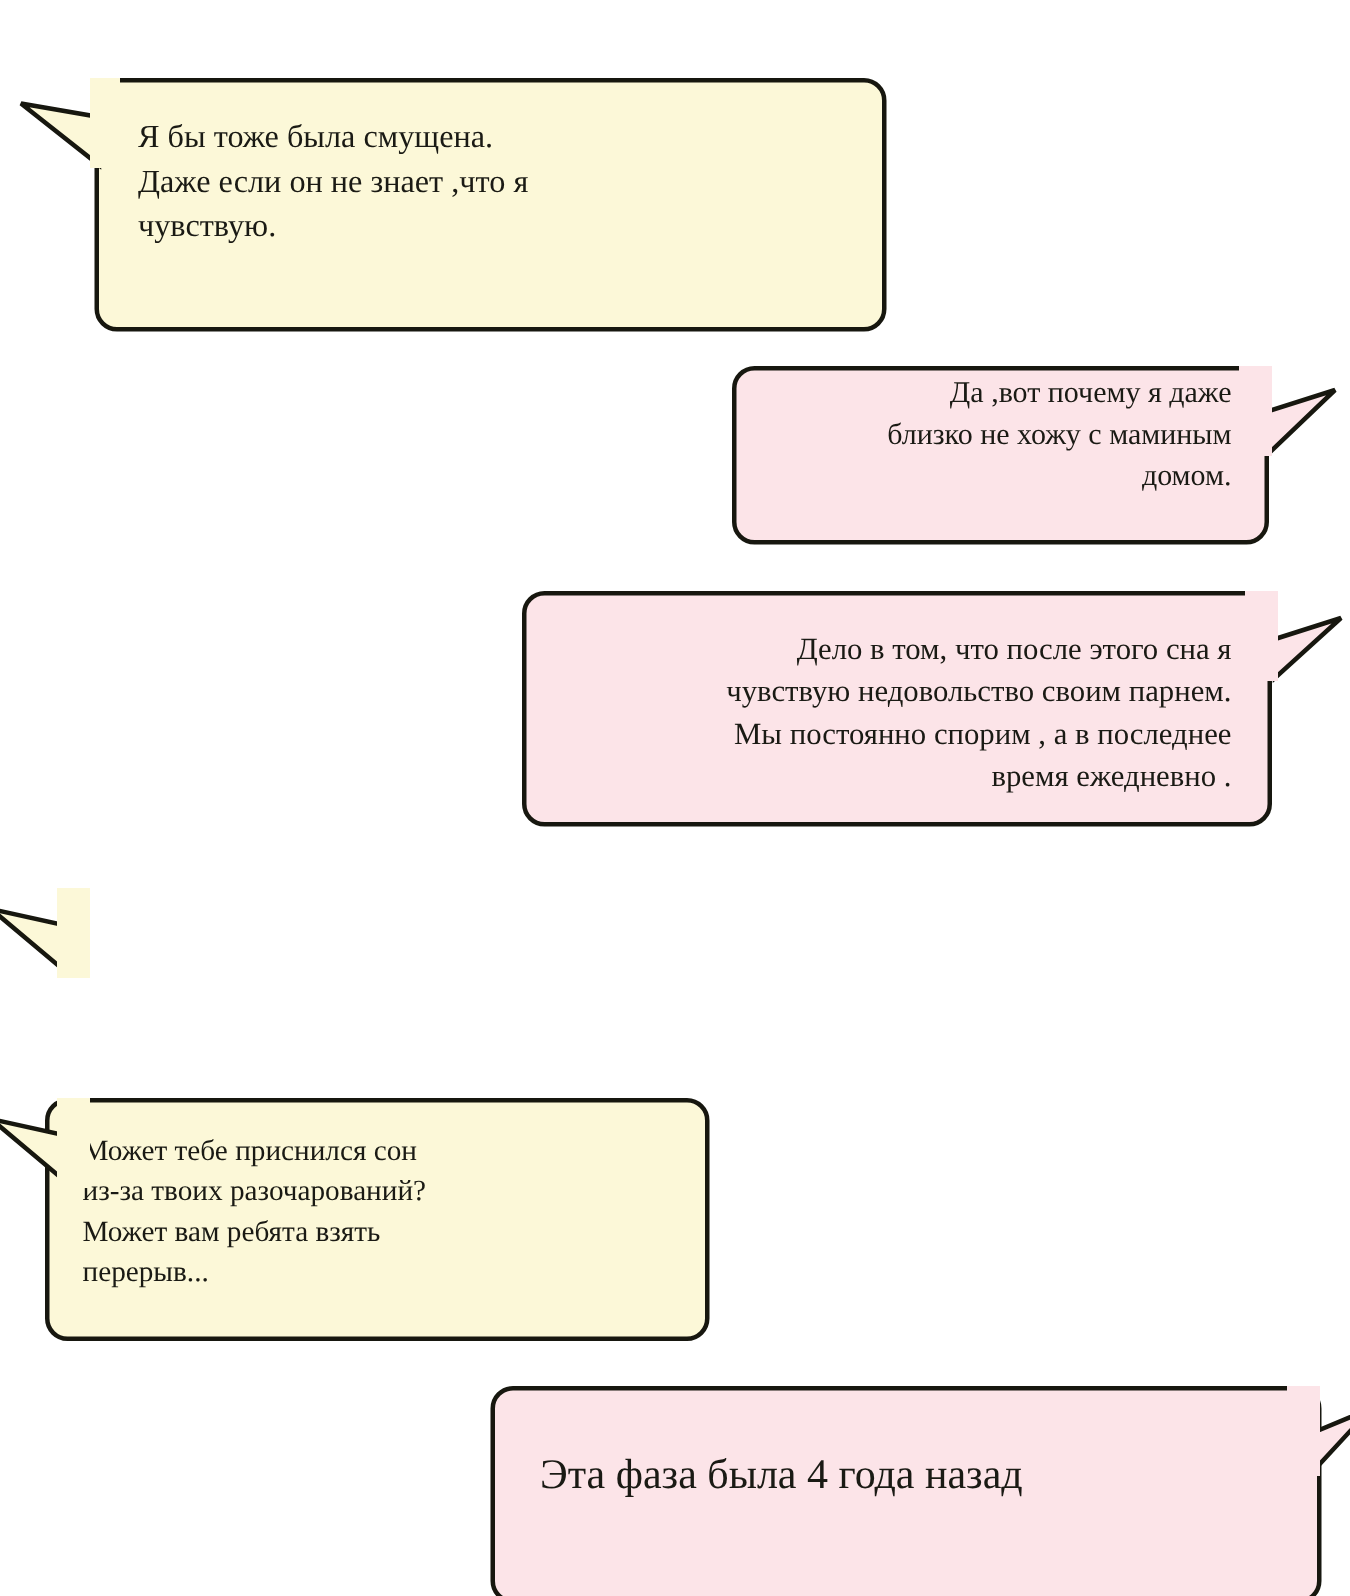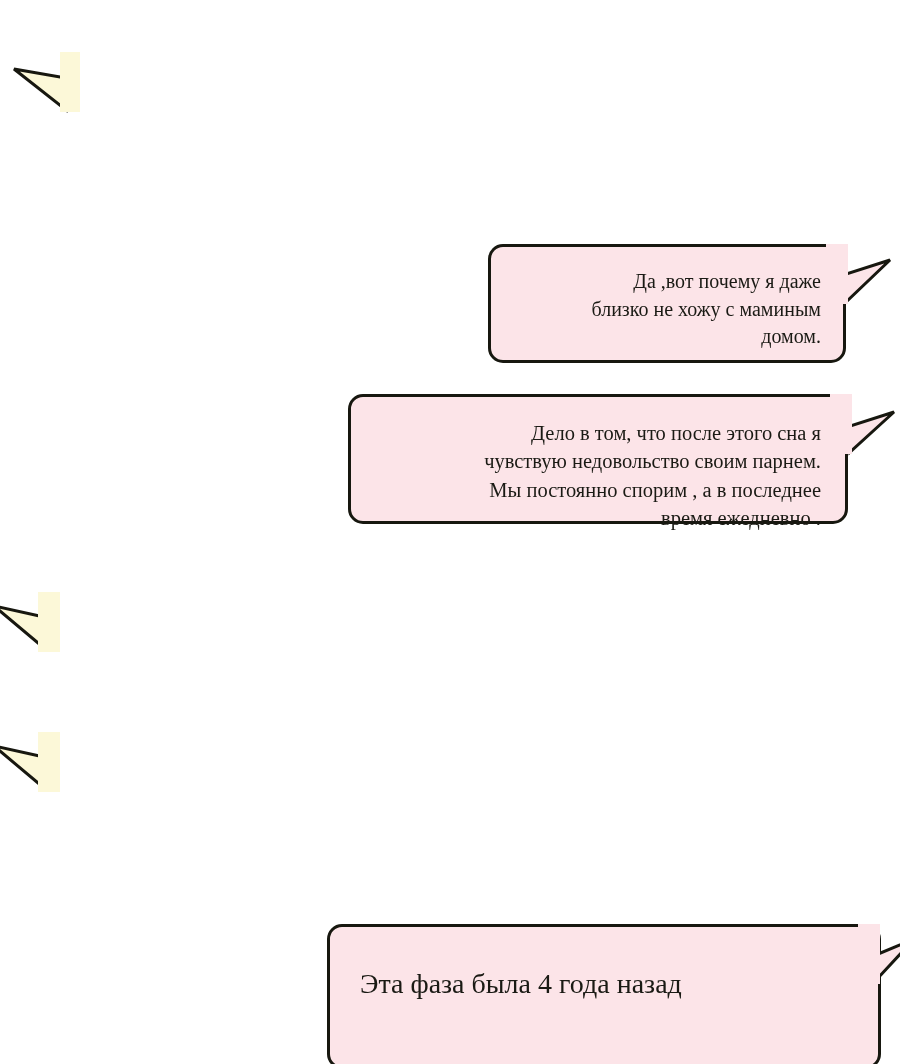--- a/index.html
+++ b/index.html
@@ -52,44 +52,49 @@
     position: absolute;
     z-index: 3;
     overflow: visible;
     pointer-events: none;
   }
 
   
   #bubble-1 { left: 63px;  top: 52px;  width: 528px; height: 169px; font-size: 21.5px; padding: 22px 26px; }
   #tail-1   { left: 14px;  top: 52px;  width: 70px;  height: 60px; }
 
-  #bubble-2 { left: 488px; top: 244px; width: 358px; height: 119px; font-size: 20px; padding: 21px 22px; }
+  #bubble-2 { left: 488px; top: 244px; width: 358px; height: 119px; font-size: 20px; padding: 2px 22px; }
   #tail-2   { left: 812px; top: 244px; width: 80px;  height: 60px; }
 
-  #bubble-3 { left: 348px; top: 394px; width: 500px; height: 130px; font-size: 20.5px; padding: 22px 24px; }
+  #bubble-3 { left: 348px; top: 394px; width: 500px; height: 157px; font-size: 20.5px; padding: 22px 24px; }
   #tail-3   { left: 814px; top: 394px; width: 82px;  height: 60px; }
 
   #bubble-4 { left: 30px;  top: 592px; width: 580px; height: 114px; font-size: 19.5px; padding: 15px 22px; }
   #tail-4   { left: -6px;  top: 592px; width: 70px;  height: 60px; }
 
   #bubble-5 { left: 30px;  top: 732px; width: 443px; height: 162px; font-size: 19.5px; padding: 20px 22px; }
   #tail-5   { left: -6px;  top: 732px; width: 70px;  height: 60px; }
 
   #bubble-6 { left: 327px; top: 924px; width: 554px; height: 145px; font-size: 28px; padding: 38px 30px; }
   #tail-6   { left: 846px; top: 924px; width: 70px;  height: 60px; }
 </style>
 </head>
 <body>
 
 <div id="conversation">
 
   <svg class="tail" id="tail-1" viewBox="0 0 70 60" width="70" height="60">
     <path d="M 0 17 L 52 26 L 52 58 Z" fill="#fcf8d8" stroke="#17170f" stroke-width="3" stroke-linejoin="miter"></path>
     <rect x="46" y="0" width="20" height="60" fill="#fcf8d8"></rect>
   </svg>
+  <div class="bubble yellow align-left" id="bubble-1">
+    <span class="text">Я бы тоже была смущена.
+Даже если он не знает ,что я
+чувствую.</span>
+  </div>
 
   <svg class="tail" id="tail-2" viewBox="0 0 80 60" width="80" height="60">
     <path d="M 78 16 L 34 30 L 34 58 Z" fill="#fce4e8" stroke="#17170f" stroke-width="3" stroke-linejoin="miter"></path>
     <rect x="14" y="0" width="22" height="60" fill="#fce4e8"></rect>
   </svg>
   <div class="bubble pink align-right" id="bubble-2">
     <span class="text">Да ,вот почему я даже
 близко не хожу с маминым
 домом.</span>
   </div>
@@ -107,20 +112,26 @@
 
   <svg class="tail" id="tail-4" viewBox="0 0 70 60" width="70" height="60">
     <path d="M 0 14 L 50 25 L 50 56 Z" fill="#fcf8d8" stroke="#17170f" stroke-width="3" stroke-linejoin="miter"></path>
     <rect x="44" y="0" width="22" height="60" fill="#fcf8d8"></rect>
   </svg>
 
   <svg class="tail" id="tail-5" viewBox="0 0 70 60" width="70" height="60">
     <path d="M 0 14 L 50 25 L 50 56 Z" fill="#fcf8d8" stroke="#17170f" stroke-width="3" stroke-linejoin="miter"></path>
     <rect x="44" y="0" width="22" height="60" fill="#fcf8d8"></rect>
   </svg>
+  <div class="bubble yellow align-left" id="bubble-5">
+    <span class="text">Может тебе приснился сон
+из-за твоих разочарований?
+Может вам ребята взять
+перерыв...</span>
+  </div>
 
   <svg class="tail" id="tail-6" viewBox="0 0 70 60" width="70" height="60">
     <path d="M 68 15 L 32 30 L 32 54 Z" fill="#fce4e8" stroke="#17170f" stroke-width="3" stroke-linejoin="miter"></path>
     <rect x="12" y="0" width="22" height="60" fill="#fce4e8"></rect>
   </svg>
   <div class="bubble pink align-center" id="bubble-6">
     <span class="text">Эта фаза была 4 года назад</span>
   </div>
 
 </div>

